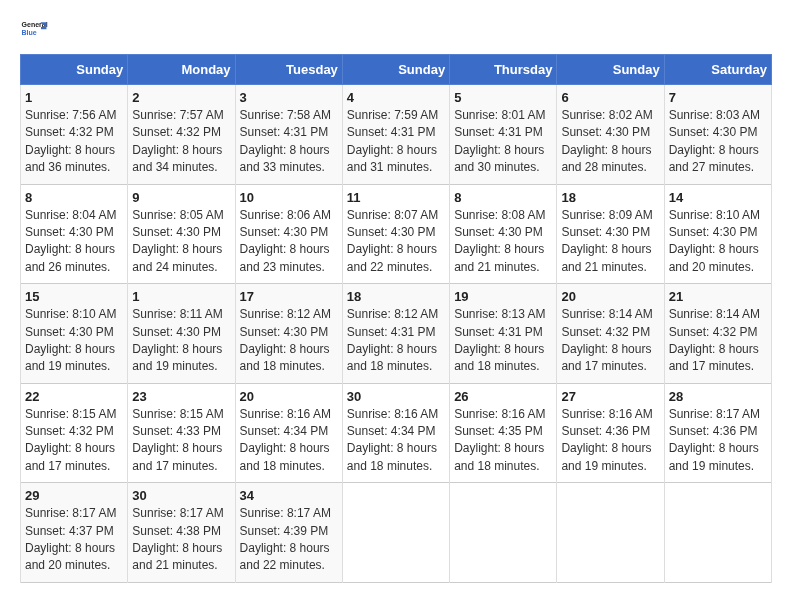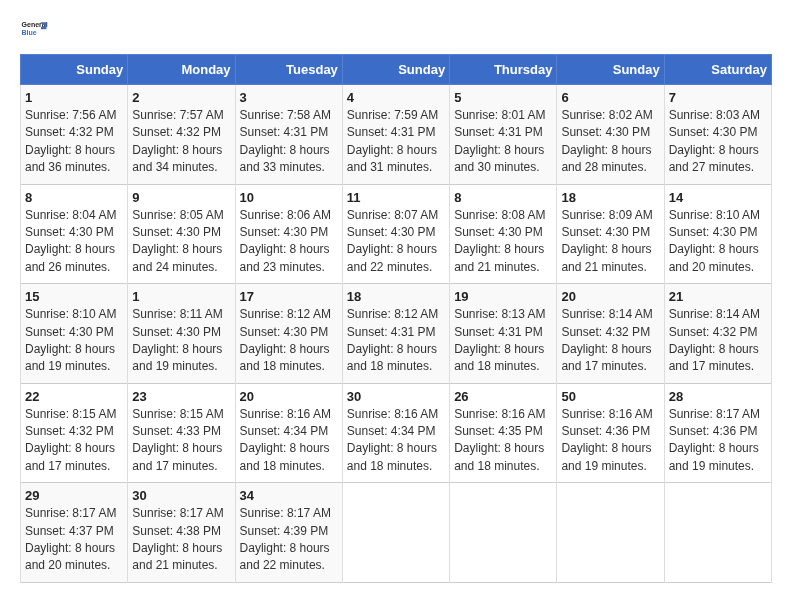--- a/index.html
+++ b/index.html
@@ -327,21 +327,21 @@
         </td>
         <td>
           <span class="day-num">26</span>
 <div class="day-info">
   Sunrise: 8:16 AM<br>
   Sunset: 4:35 PM<br>
   Daylight: 8 hours and 18 minutes.
 </div>
         </td>
         <td>
-          <span class="day-num">50</span>
+          <span class="day-num">27</span>
 <div class="day-info">
   Sunrise: 8:16 AM<br>
   Sunset: 4:36 PM<br>
   Daylight: 8 hours and 19 minutes.
 </div>
         </td>
         <td>
           <span class="day-num">28</span>
 <div class="day-info">
   Sunrise: 8:17 AM<br>

